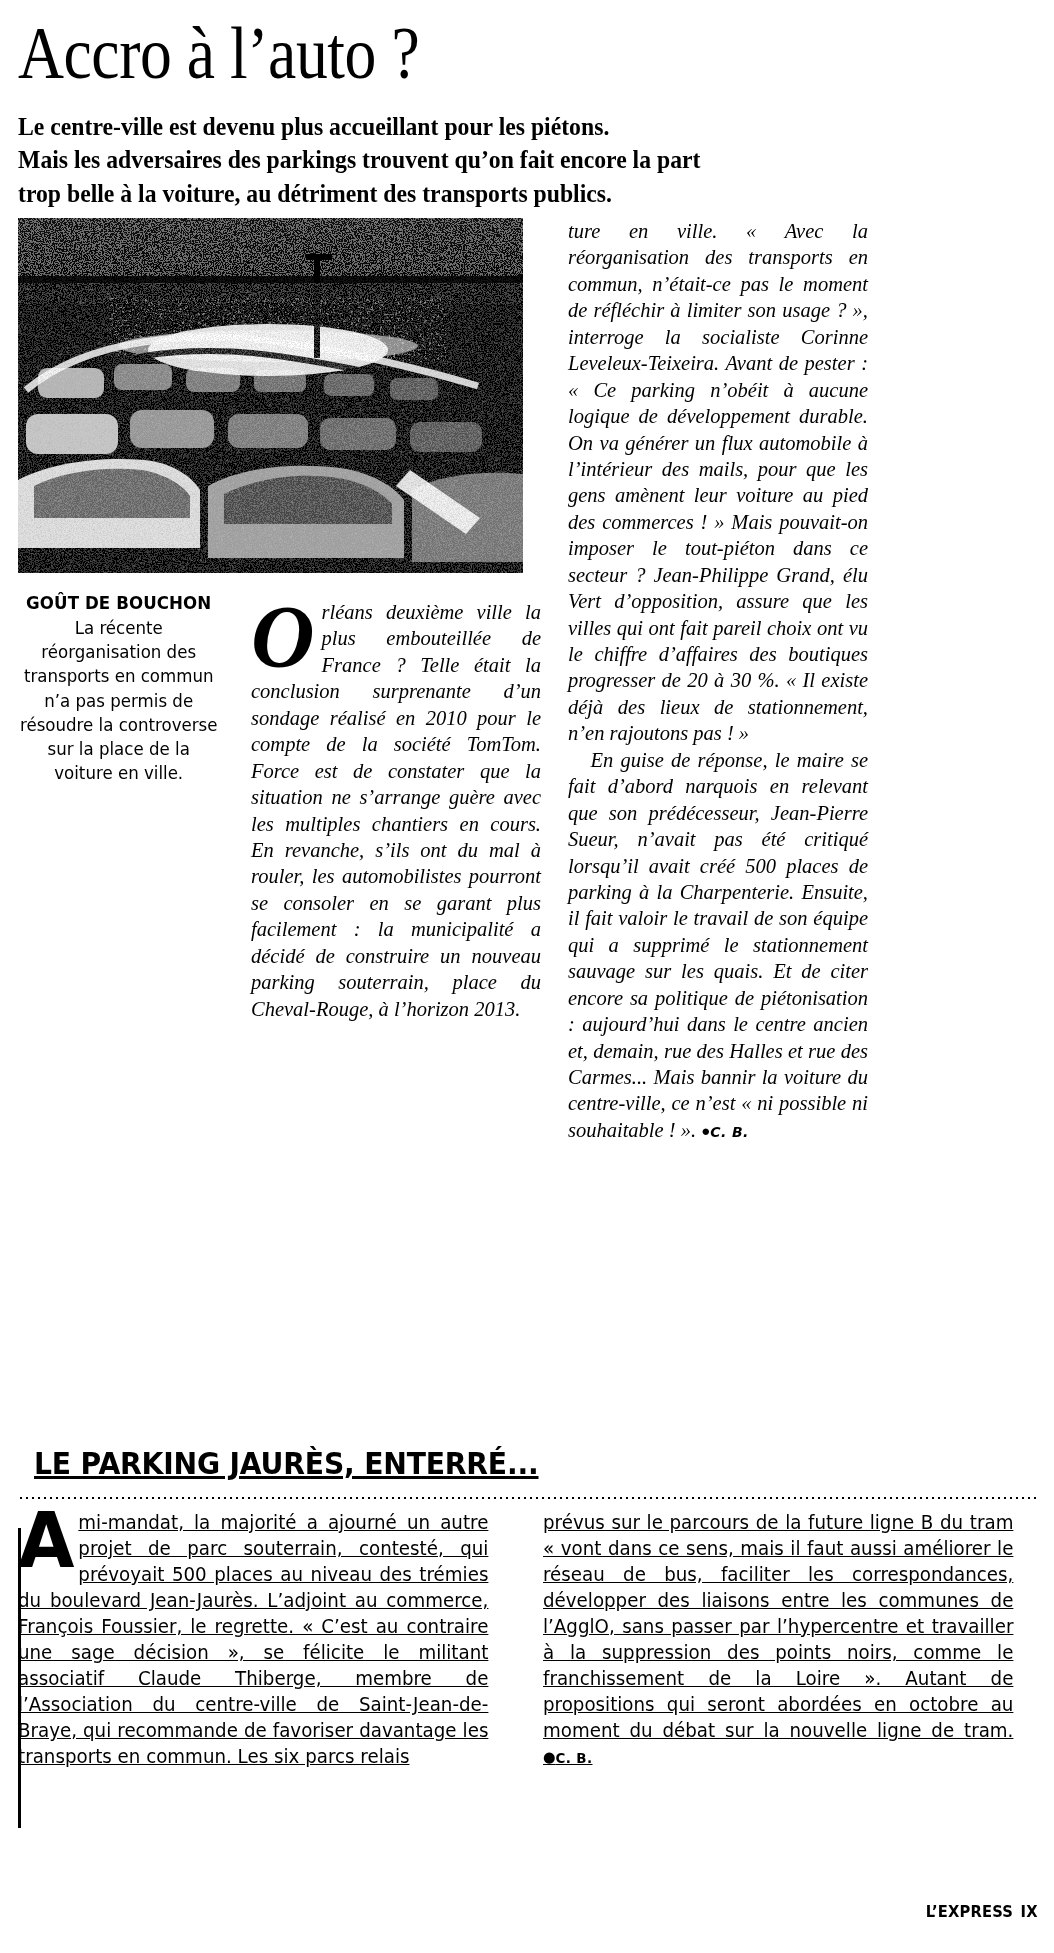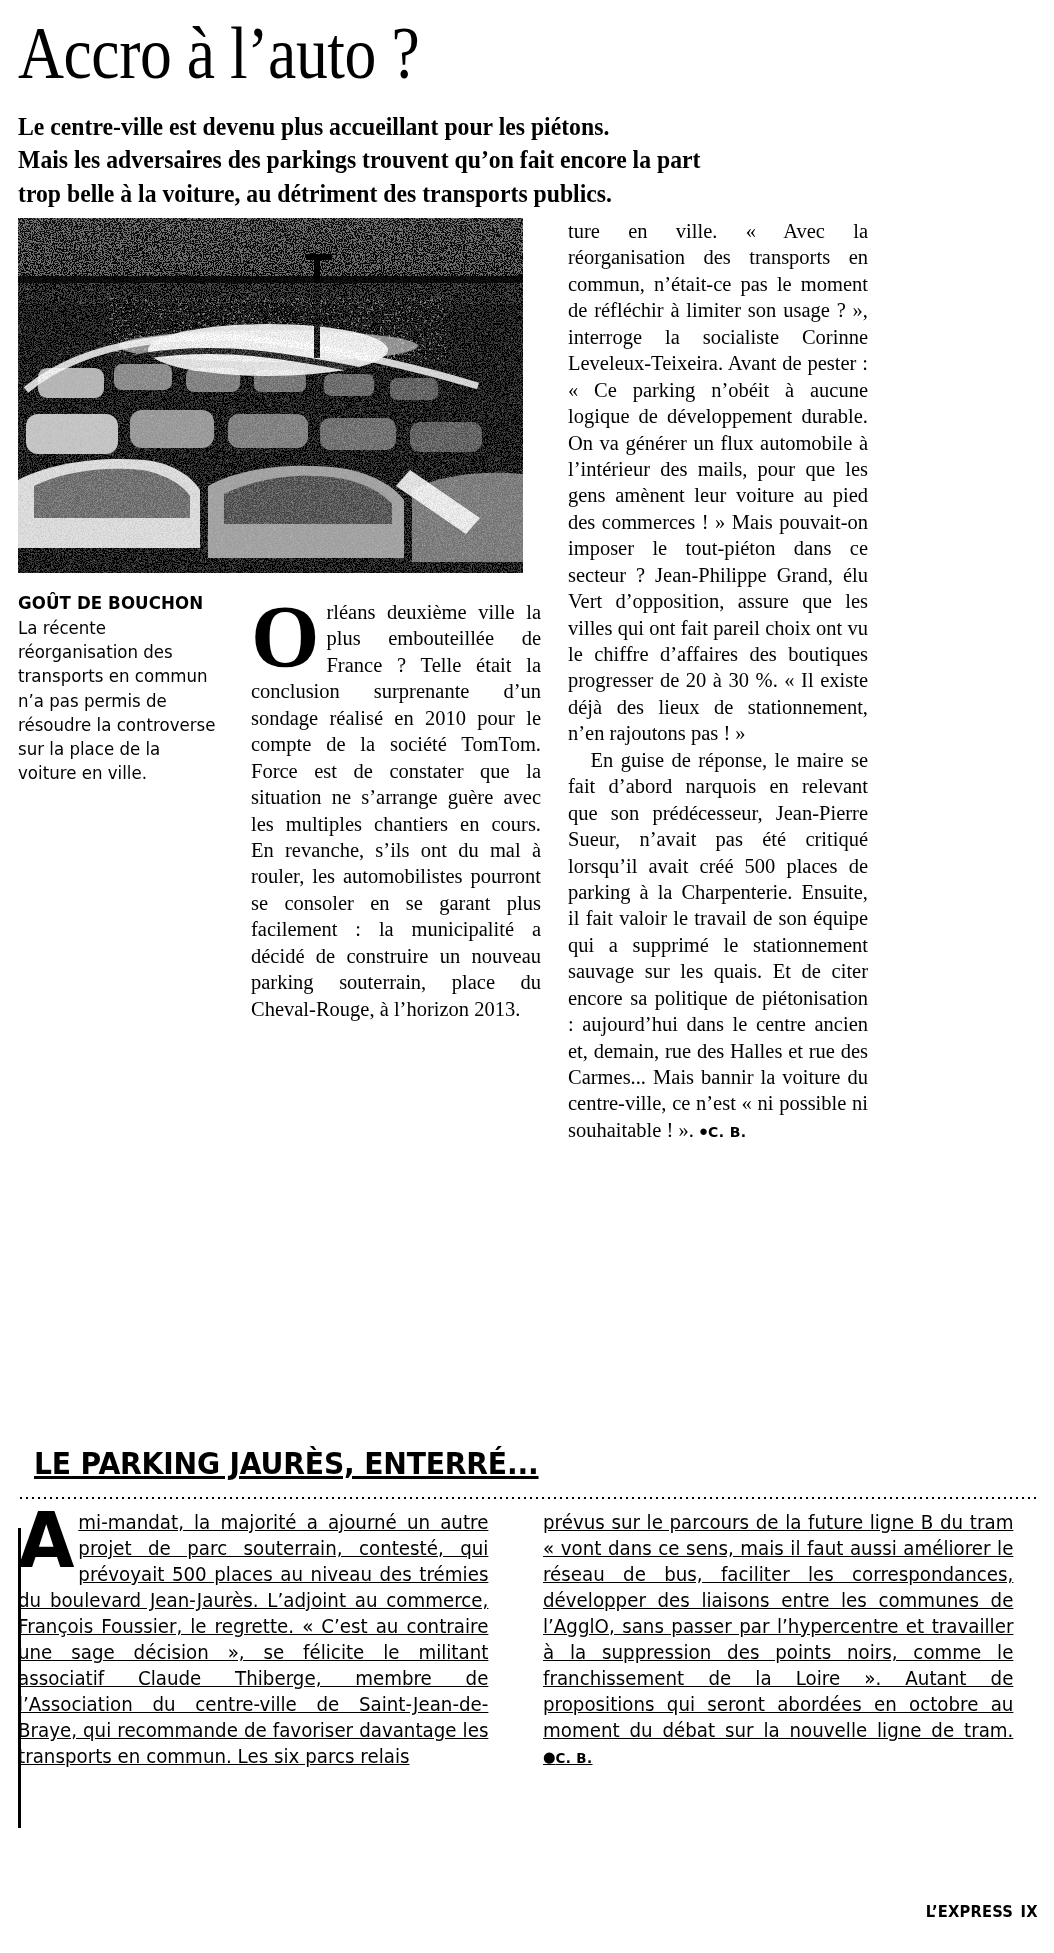--- a/index.html
+++ b/index.html
@@ -56,20 +56,21 @@
     left: 18px;
     width: 1020px;
   }
   .cols {
     display: flex;
     gap: 0;
   }
   .col-left {
     width: 215px;
     flex: 0 0 215px;
+    text-align: center;
   }
   .col-mid {
     width: 290px;
     flex: 0 0 290px;
     margin-left: 18px;
   }
   .col-right {
     width: 300px;
     flex: 0 0 300px;
     margin-left: 27px;
@@ -109,20 +110,21 @@
   .caption-text { display: block; }
 
   
   .article-col {
     font-family: "Liberation Serif", "DejaVu Serif", serif;
     font-size: 20.5px;
     line-height: 1.29;
     text-align: justify;
     text-justify: inter-word;
     hyphens: manual;
+    font-style: italic;
   }
   .article-col p { margin: 0; }
   .article-col p + p { text-indent: 1.1em; }
 
   .dropcap-para::first-letter {
     float: left;
     font-family: "Liberation Serif", "DejaVu Serif", serif;
     font-size: 88px;
     line-height: 0.78;
     font-weight: 700;

